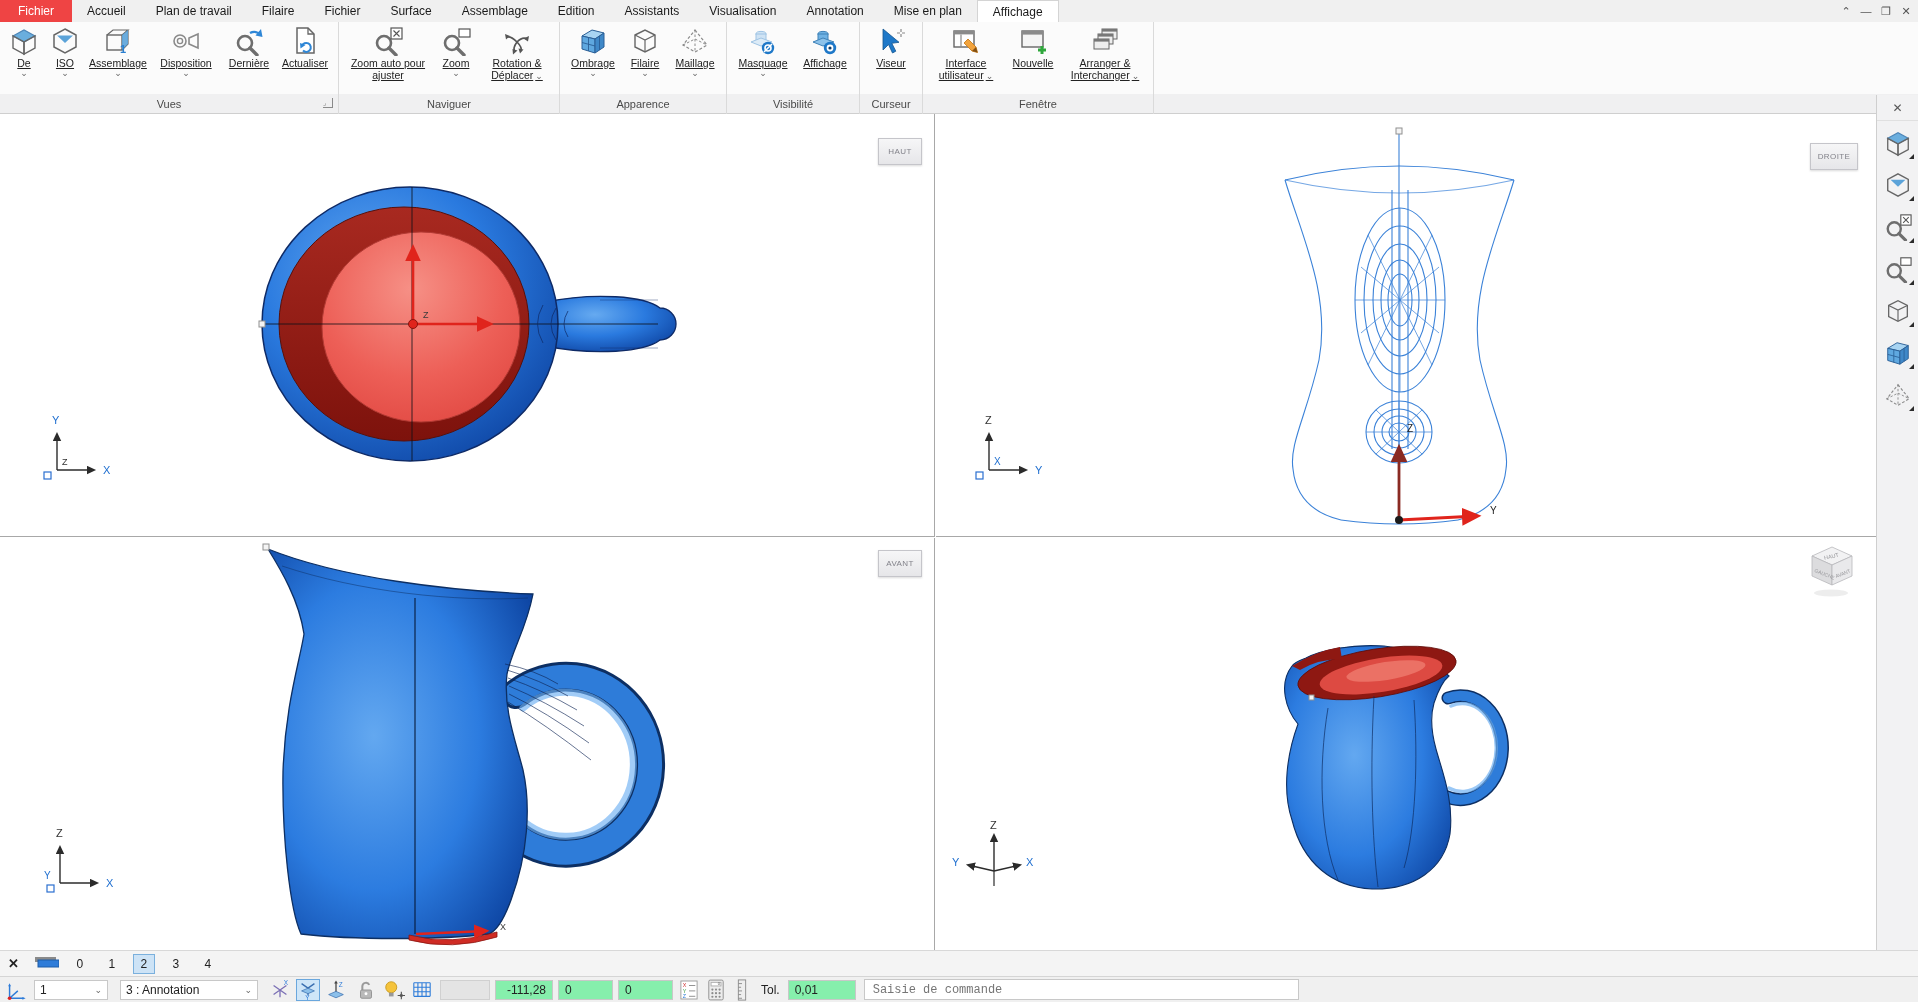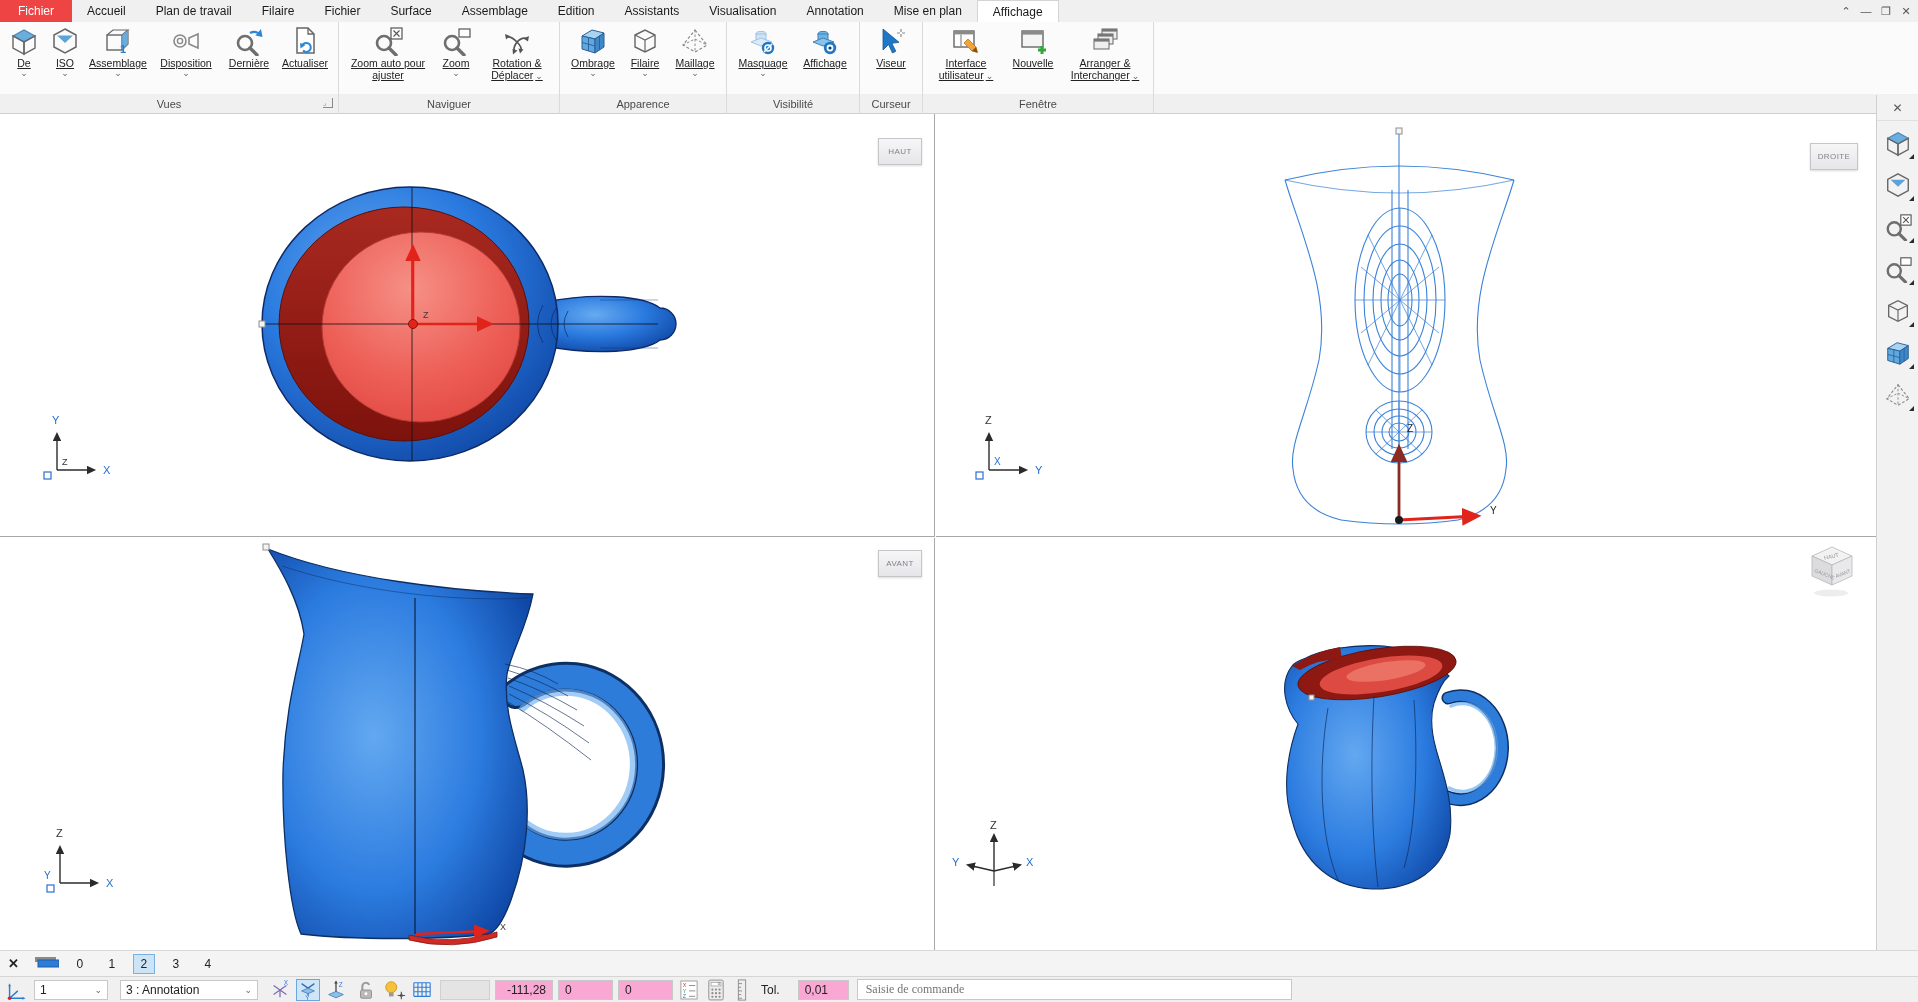--- a/index.html
+++ b/index.html
@@ -42,28 +42,28 @@
   .sbicon{width:36px;height:40px;margin:2px auto;position:relative;display:flex;align-items:center;justify-content:center;}
   .sbicon::after{content:"";position:absolute;right:2px;bottom:4px;border-left:5px solid transparent;border-bottom:5px solid #2b2b2b;}
   
   .sheetrow{position:absolute;top:950px;left:0;right:0;height:26px;background:#f4f4f4;display:flex;align-items:center;border-top:1px solid #d8d8d8;}
   .sheetclose{margin-left:8px;color:#222;font-size:13px;font-weight:bold;}
   .layers{margin-left:14px;display:flex;align-items:center;}
   .stab{margin-left:10px;min-width:22px;text-align:center;font-size:12px;color:#222;padding:2px 4px;border:1px solid transparent;}
   .stab.active{background:#cde3f6;border:1px solid #7ab0dd;}
   
   .statusbar{position:absolute;top:976px;left:0;right:0;height:26px;background:#f0f0f0;border-top:1px solid #d5d5d5;display:flex;align-items:center;font-size:12px;color:#222;}
-  .sfield{background:#f9a8d4;border:1px solid #c8c8c8;height:20px;display:flex;align-items:center;padding:0 6px;}
+  .sfield{background:#86efac;border:1px solid #c8c8c8;height:20px;display:flex;align-items:center;padding:0 6px;}
   .sfield.dim{background:#e4e4e4;border-color:#d0d0d0;}
   .scombo{background:#fff;border:1px solid #c8c8c8;height:20px;display:flex;align-items:center;justify-content:space-between;padding:0 5px;}
   .scombo .cv{font-size:12px;}
   .scombo .ca{font-size:9px;color:#666;}
   .sicon{width:24px;height:22px;display:flex;align-items:center;justify-content:center;}
   .sicon.sel{background:#cfe6f8;border:1px solid #6aa7dd;}
-  .cmdinput{background:#fff;border:1px solid #c8c8c8;height:21px;width:435px;font-size:12px;color:#555;padding:0 8px;font-family:Liberation Serif, serif;outline:none;}
+  .cmdinput{background:#fff;border:1px solid #c8c8c8;height:21px;width:435px;font-size:12px;color:#555;padding:0 8px;font-family:Liberation Mono, monospace;outline:none;}
   .tol{font-size:12px;color:#222;}
 </style>
 </head>
 <body>
 
 <div class="tabbar">
   <div class="tab file">Fichier</div>
   <div class="tab">Accueil</div>
   <div class="tab">Plan de travail</div>
   <div class="tab">Filaire</div>
@@ -703,15 +703,15 @@
         </g>
       </svg>
   </span>
   <span class="sicon" style="margin-left:6px;width:18px">
     <svg width="14" height="22" viewBox="0 0 14 24">
         <rect x="3" y="1" width="8" height="22" fill="#eee" stroke="#8a8a8a"></rect>
         <path d="M3 5 H7 M3 9 H6 M3 13 H7 M3 17 H6 M3 21 H7" stroke="#8a8a8a" stroke-width="1"></path>
       </svg>
   </span>
   <span class="tol" style="margin-left:10px">Tol.</span>
-  <div class="sfield" style="width:51px;margin-left:18px">0,01</div>
+  <div class="sfield" style="width:68px;margin-left:8px">0,01</div>
   <input class="cmdinput" style="margin-left: 8px;" placeholder="Saisie de commande">
 </div>
 
 </body></html>

